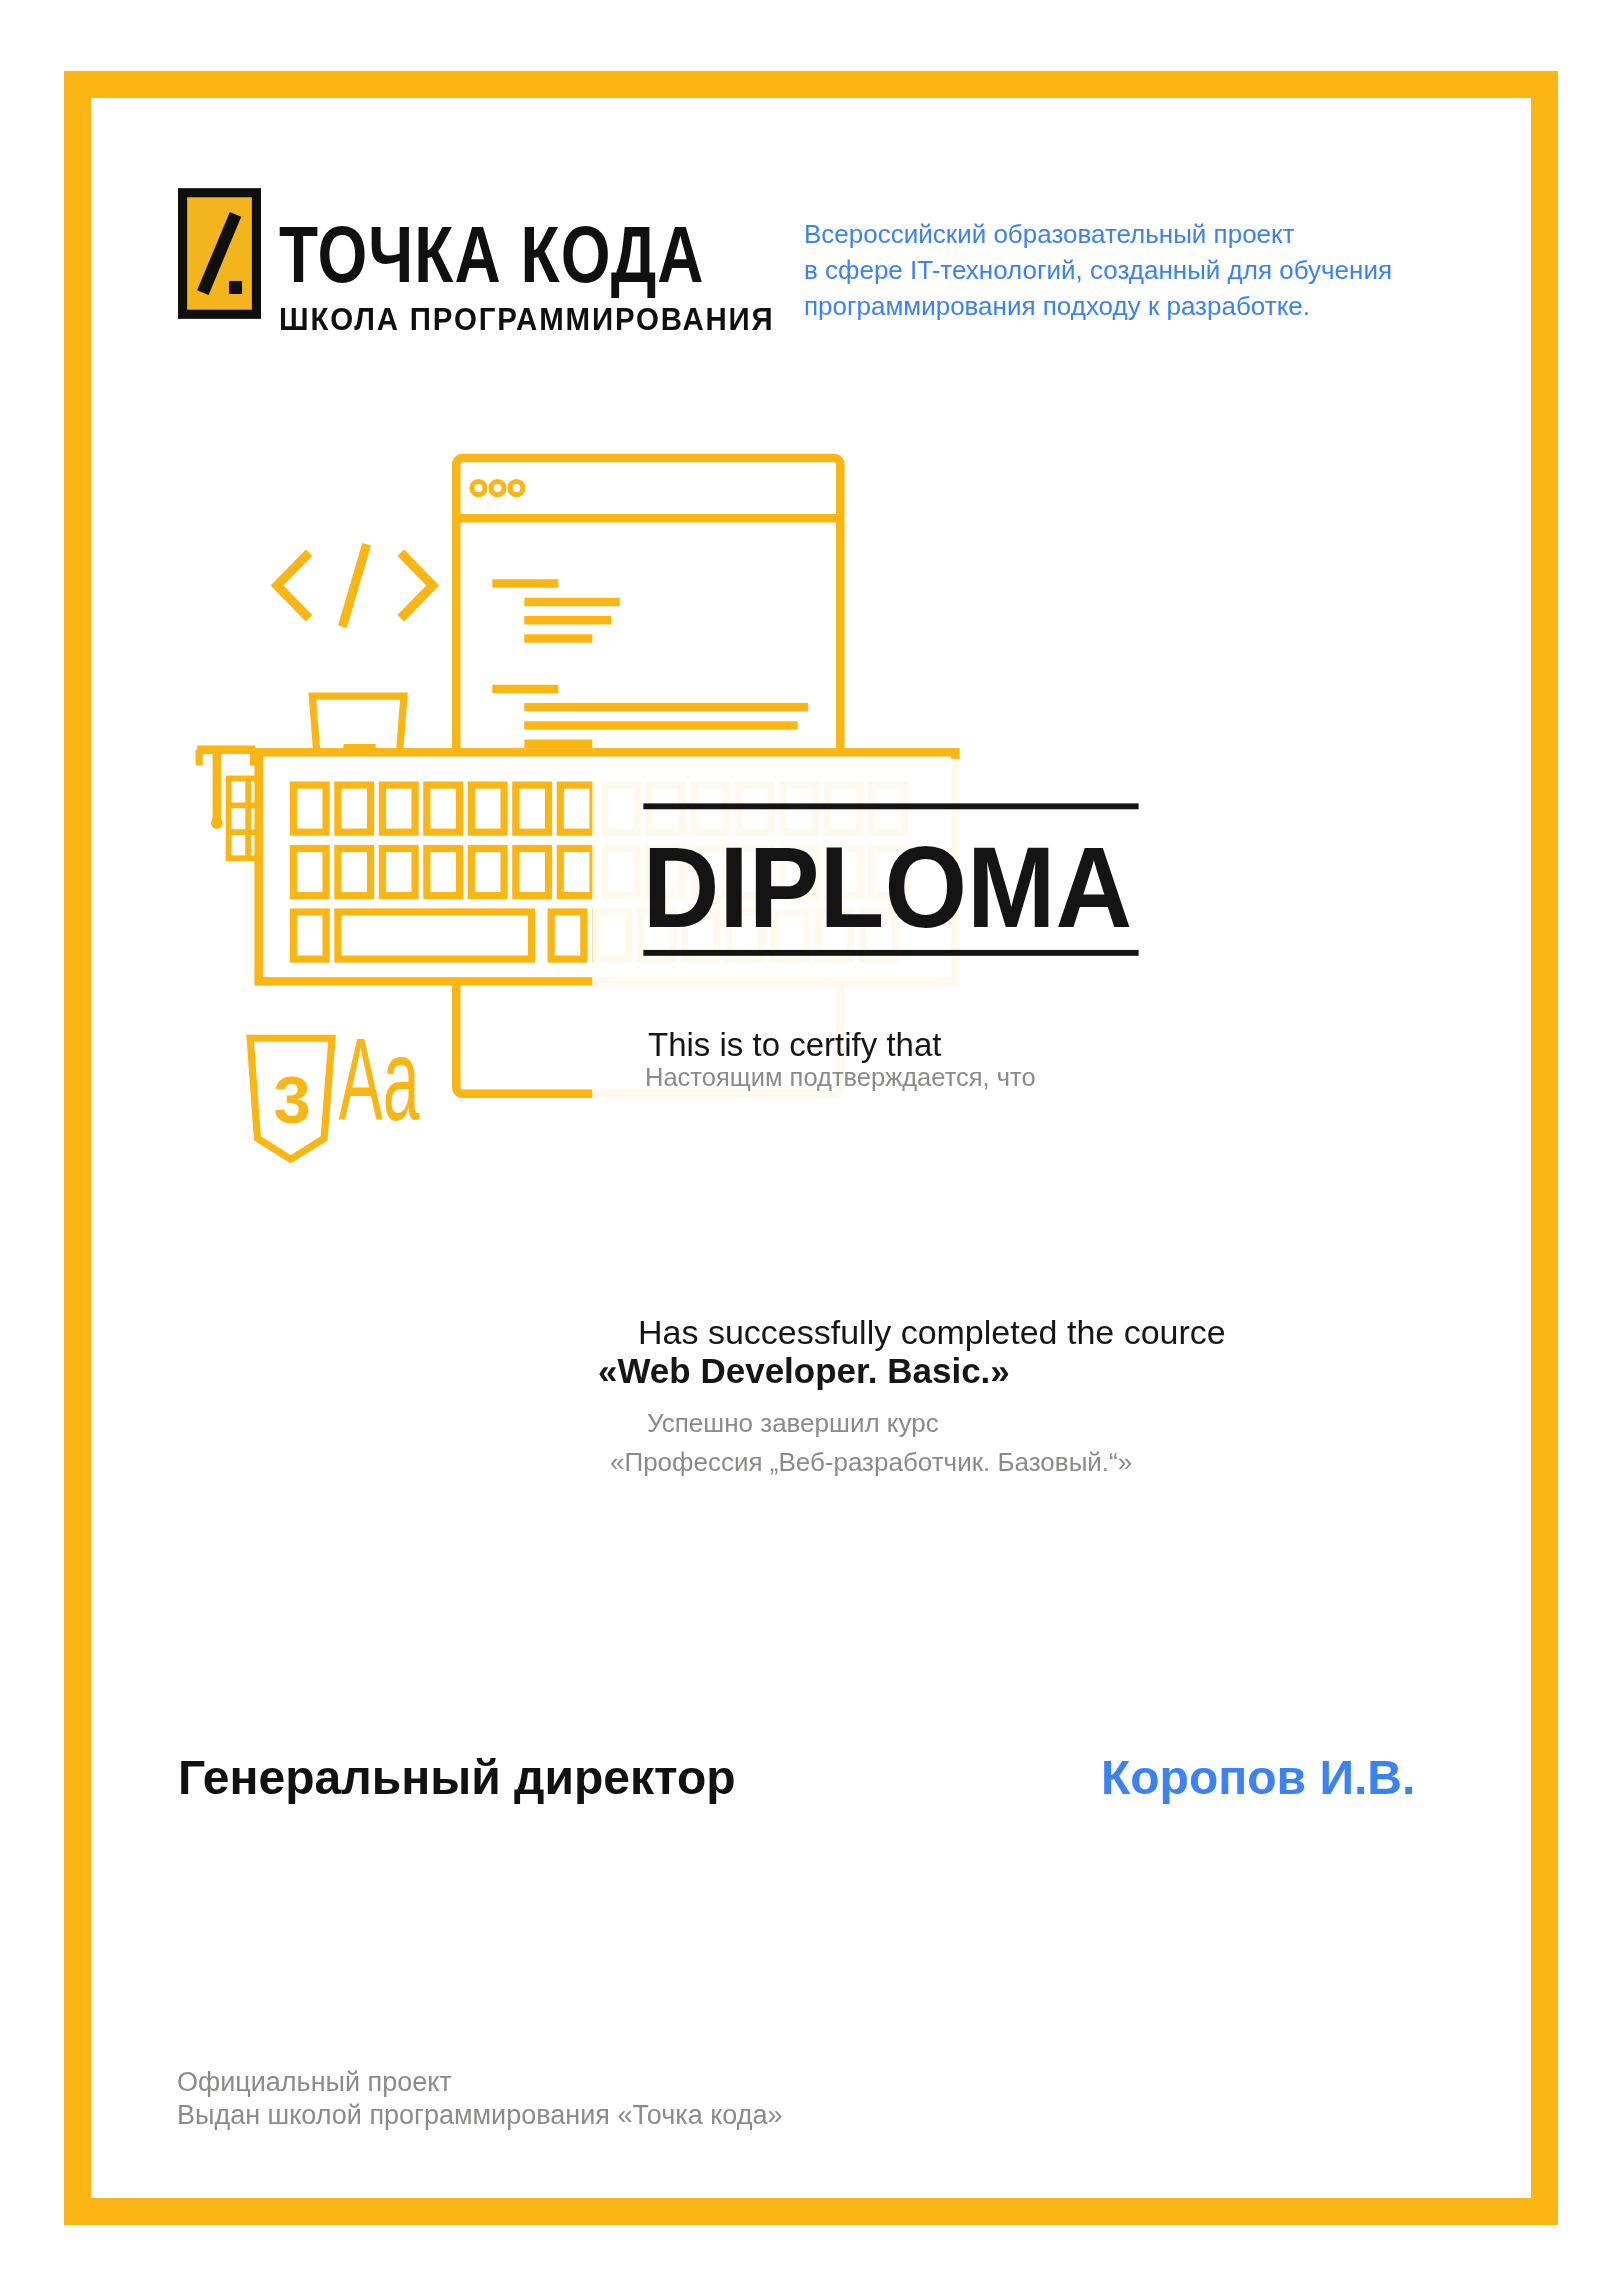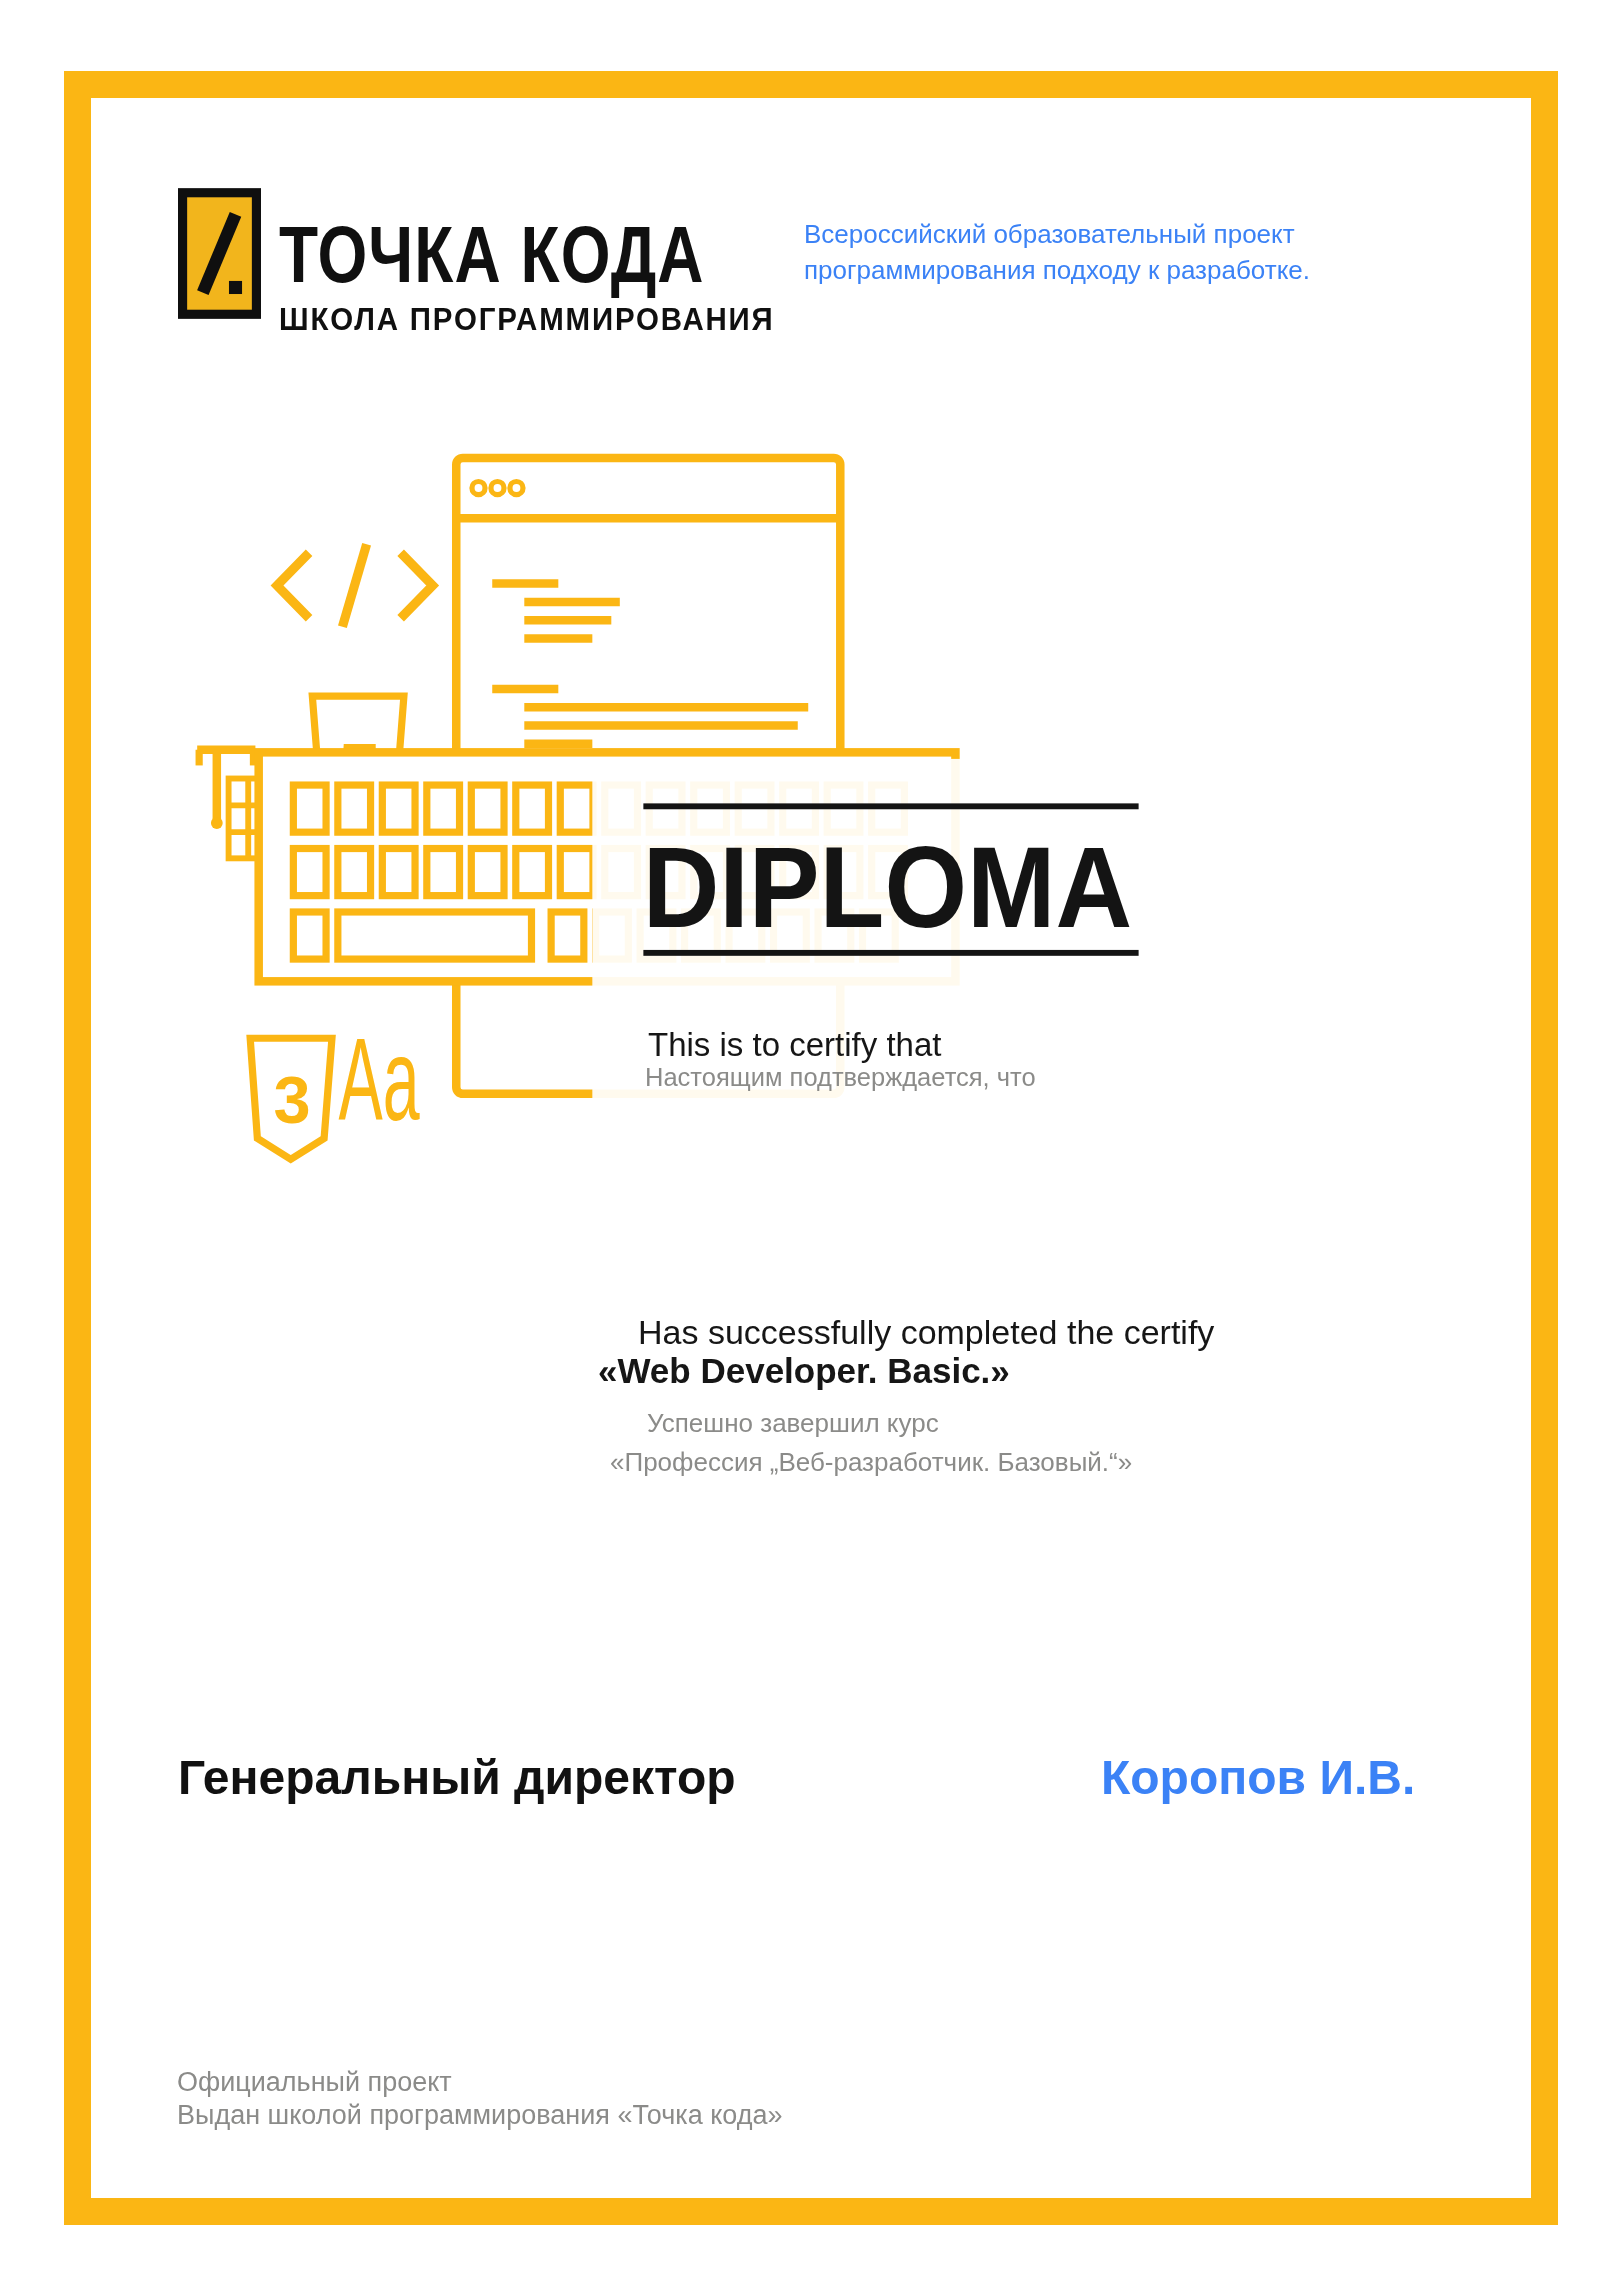--- a/index.html
+++ b/index.html
@@ -161,27 +161,28 @@
   <rect x="14" y="14" width="99" height="172" fill="#F2B51C"></rect>
   <line x1="88" y1="40" x2="38" y2="160" stroke="#0F0F0F" stroke-width="19"></line>
   <rect x="78" y="142" width="20" height="20" fill="#0F0F0F"></rect>
 </svg>
 
 <div class="abs" id="logo-title">ТОЧКА КОДА</div>
 <div class="abs" id="logo-subtitle">ШКОЛА ПРОГРАММИРОВАНИЯ</div>
 
 <div class="abs" id="intro">
   <div>Всероссийский образовательный проект</div>
+  <div>в сфере IT-технологий, созданный для обучения</div>
   <div>программирования подходу к разработке.</div>
 </div>
 
 <div class="abs t-dark" id="certify-en">This is to certify that</div>
 <div class="abs t-gray" id="certify-ru">Настоящим подтверждается, что</div>
 
-<div class="abs t-dark" id="completed-en">Has successfully completed the certify</div>
+<div class="abs t-dark" id="completed-en">Has successfully completed the cource</div>
 <div class="abs t-dark" id="course-en">«Web Developer. Basic.»</div>
 <div class="abs t-gray" id="completed-ru">Успешно завершил курс</div>
 <div class="abs t-gray" id="course-ru">«Профессия „Веб-разработчик. Базовый.“»</div>
 
 <div class="abs" id="sig-role">Генеральный директор</div>
 <div class="abs" id="sig-name">Коропов И.В.</div>
 
 <div class="abs" id="footer">
   <div>Официальный проект</div>
   <div>Выдан школой программирования «Точка кода»</div>

